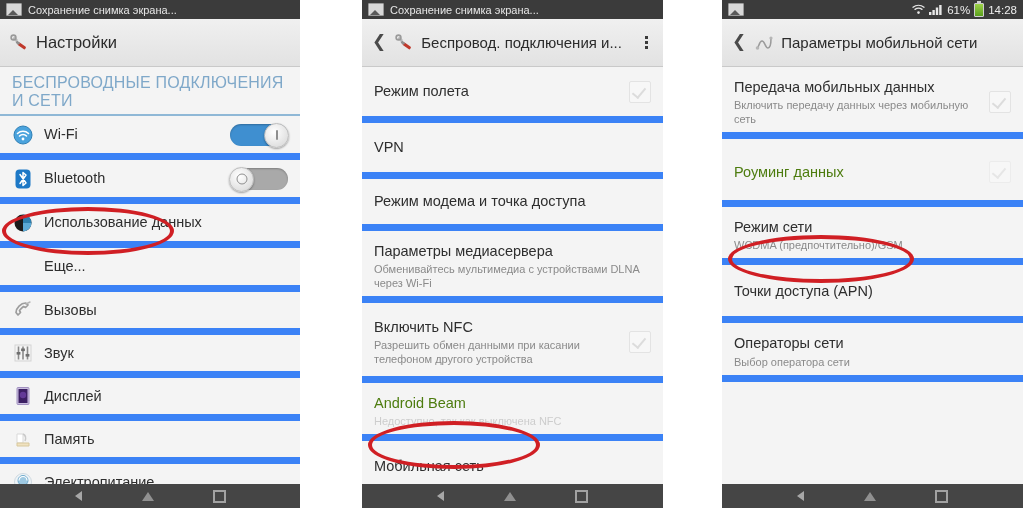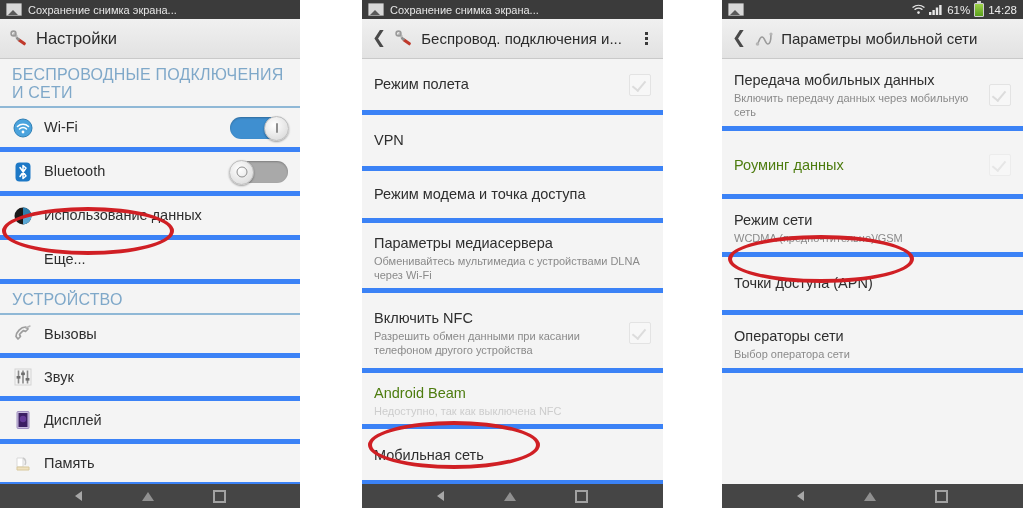--- a/index.html
+++ b/index.html
@@ -93,21 +93,21 @@
   .batt::before {
     content: "";
     position: absolute;
     top: -3px; left: 2px;
     width: 4px; height: 2px;
     background: #cfcfcf;
   }
 
   
   .actionbar {
-    height: 40px;
+    height: 48px;
     background: linear-gradient(#f0f0f0, #e2e2e2);
     border-bottom: 1px solid #c9c9c9;
     display: flex;
     align-items: center;
     padding: 0 8px;
     box-sizing: border-box;
     gap: 6px;
   }
   .ab-title {
     font-size: 15px;
@@ -159,21 +159,21 @@
     color: #7fa8c9;
     padding: 7px 12px 4px 12px;
     border-bottom: 2px solid #8fb8d6;
     background: #f4f4f4;
   }
   .row {
     display: flex;
     align-items: center;
     gap: 10px;
     padding: 0 12px;
-    border-bottom: 5px solid #3b82f6;
+    border-bottom: 7px solid #3b82f6;
     box-sizing: border-box;
     background: #f4f4f4;
     min-height: 42px;
   }
   .row .rowtext { flex: 1; min-width: 0; }
   .row-title {
     font-size: 14.5px;
     color: #2e2e2e;
     line-height: 1.25;
   }
@@ -380,21 +380,20 @@
         </span>
       </div>
 
       <div class="row" style="min-height:44px">
         <span class="li-icon"></span>
         <span class="rowtext">
           <div class="row-title">Еще...</div>
         </span>
       </div>
 
-      <div class="section-head">УСТРОЙСТВО</div>
 
       <div class="row" style="min-height:43px">
         <span class="li-icon">
           <svg width="22" height="22" viewBox="0 0 22 22">
             <path d="M4 13.5 C4 9 9 4 13.5 4 L16 6 L13.5 8.5 L11.5 7.5 C9.5 9 9 9.5 7.5 11.5 L8.5 13.5 L6 16 Z" fill="none" stroke="#9d9d9d" stroke-width="1.7" stroke-linejoin="round"></path>
             <path d="M14 5 L18 3" stroke="#b5b5b5" stroke-width="1.4" stroke-linecap="round"></path>
           </svg>
         </span>
         <span class="rowtext">
           <div class="row-title">Вызовы</div>

